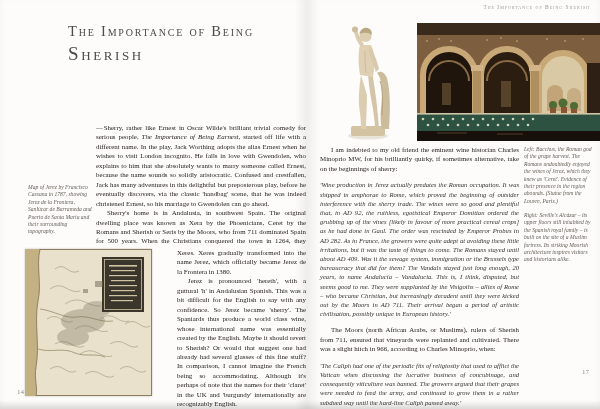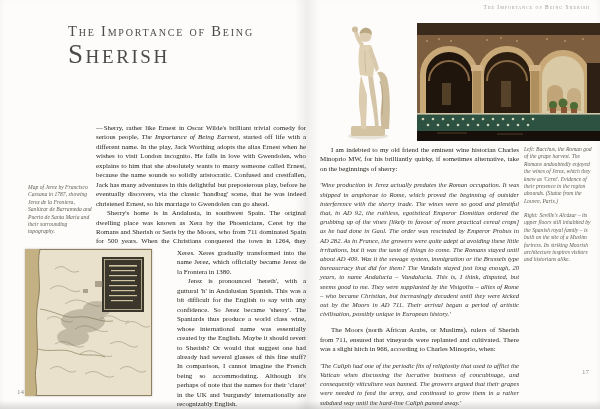--- a/index.html
+++ b/index.html
@@ -7,21 +7,21 @@
           font-family:"Liberation Serif","DejaVu Serif",serif;
           box-shadow:inset 0 -3px 6px rgba(0,0,0,0.05);text-decoration:underline;}
   .spine{position:absolute;left:295px;top:0;width:24px;height:100%;pointer-events:none;
          background:linear-gradient(90deg,rgba(0,0,0,0) 0%,rgba(0,0,0,0.06) 50%,rgba(0,0,0,0) 100%);}
   .bottom-shade{position:absolute;left:0;bottom:0;width:100%;height:9px;pointer-events:none;
          background:linear-gradient(180deg,rgba(0,0,0,0) 0%,rgba(0,0,0,0.10) 100%);}
 
   
   .chapter-title{position:absolute;left:68px;top:23px;color:#4b4b4b;}
   .title-line1{font-variant:small-caps;font-size:14.5px;letter-spacing:1.8px;line-height:16px;}
-  .title-line2{font-variant:small-caps;font-size:27px;letter-spacing:2.6px;line-height:28px;margin-top:1px;}
+  .title-line2{font-variant:small-caps;font-size:19px;letter-spacing:2.6px;line-height:28px;margin-top:1px;}
 
   .margin-caption{font-style:italic;font-size:5.6px;line-height:7.4px;color:#615d55;margin:0;text-align:left;}
   .caption-map{position:absolute;left:28px;top:184px;width:64px;}
 
   .para{margin:0;font-size:6.9px;line-height:9.45px;color:#26221e;text-align:justify;}
   .indent{text-indent:11px;}
   .no-indent{text-indent:0;}
   .it{font-style:italic;}
   .lead-dash{letter-spacing:-1px;}
 

